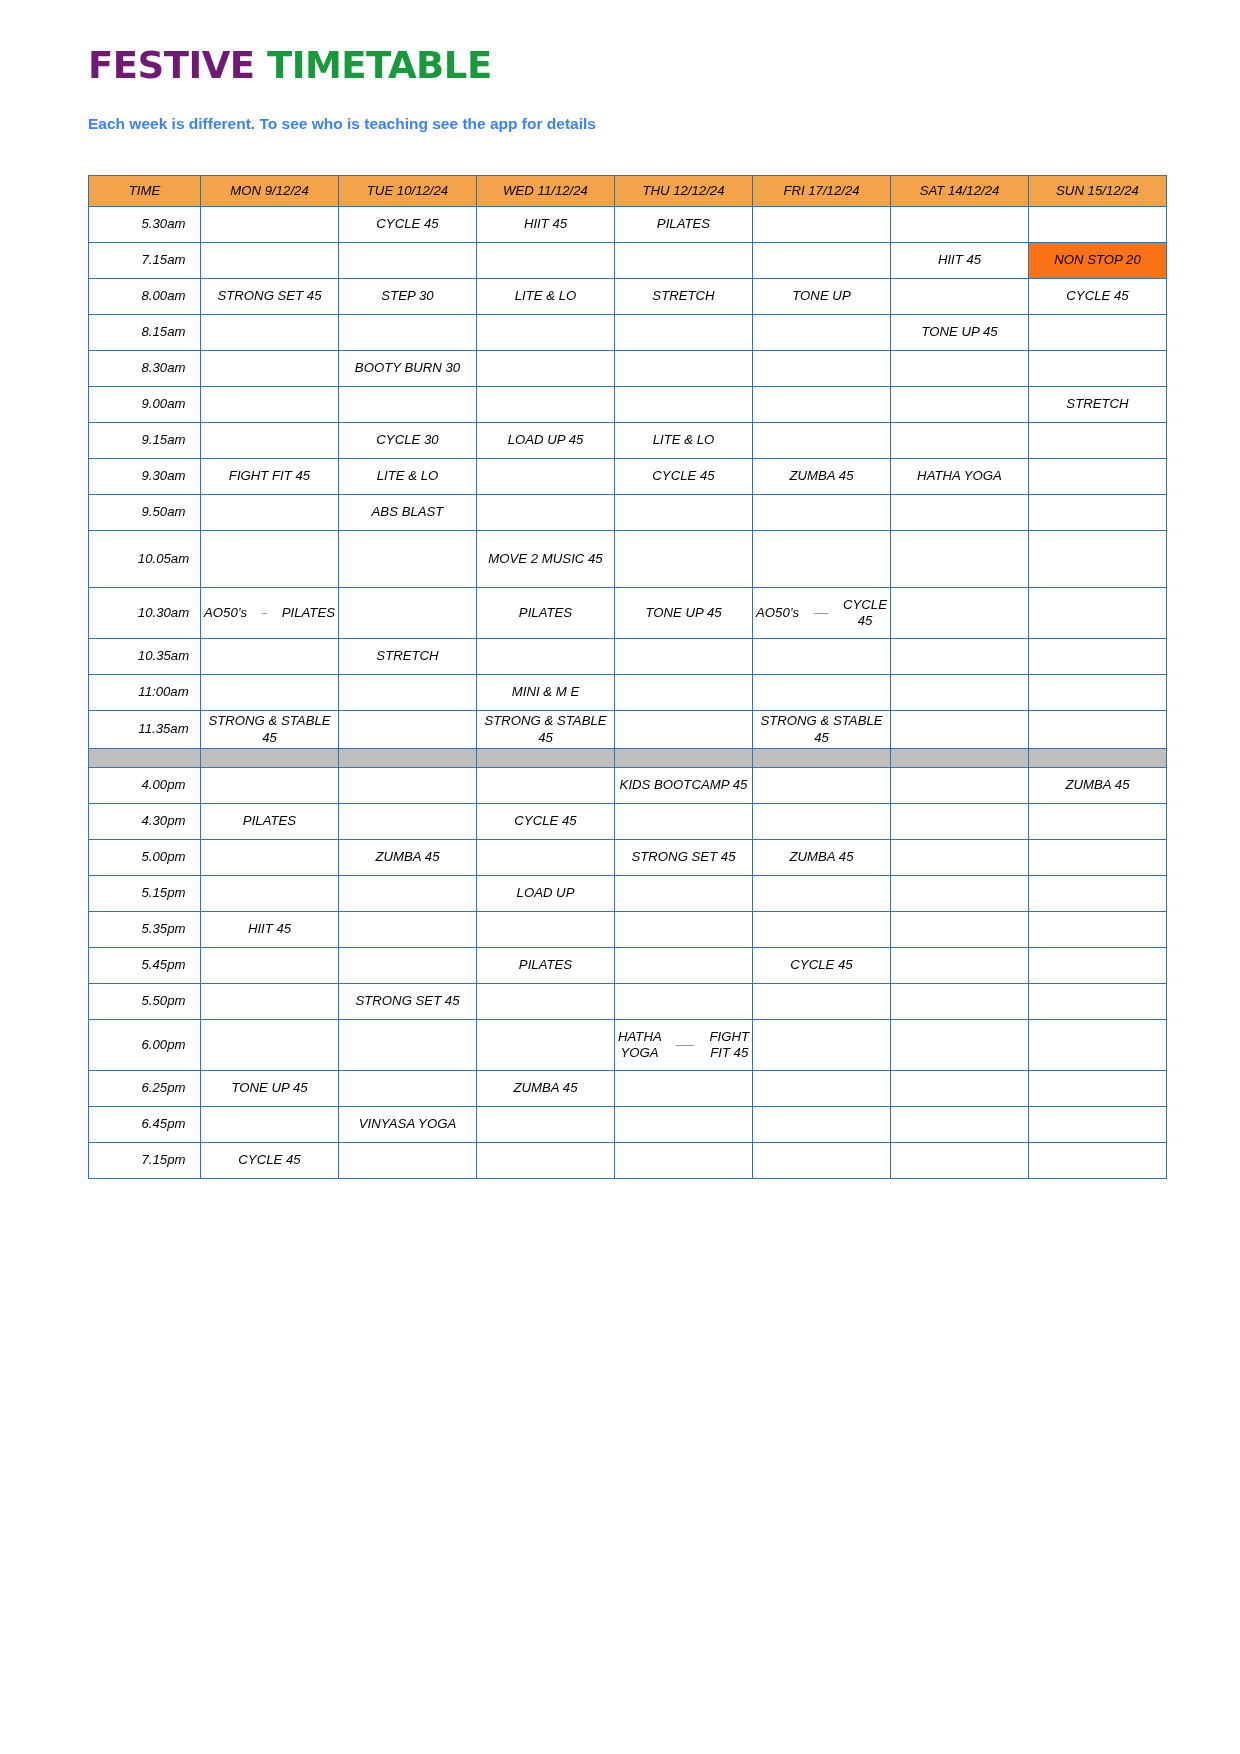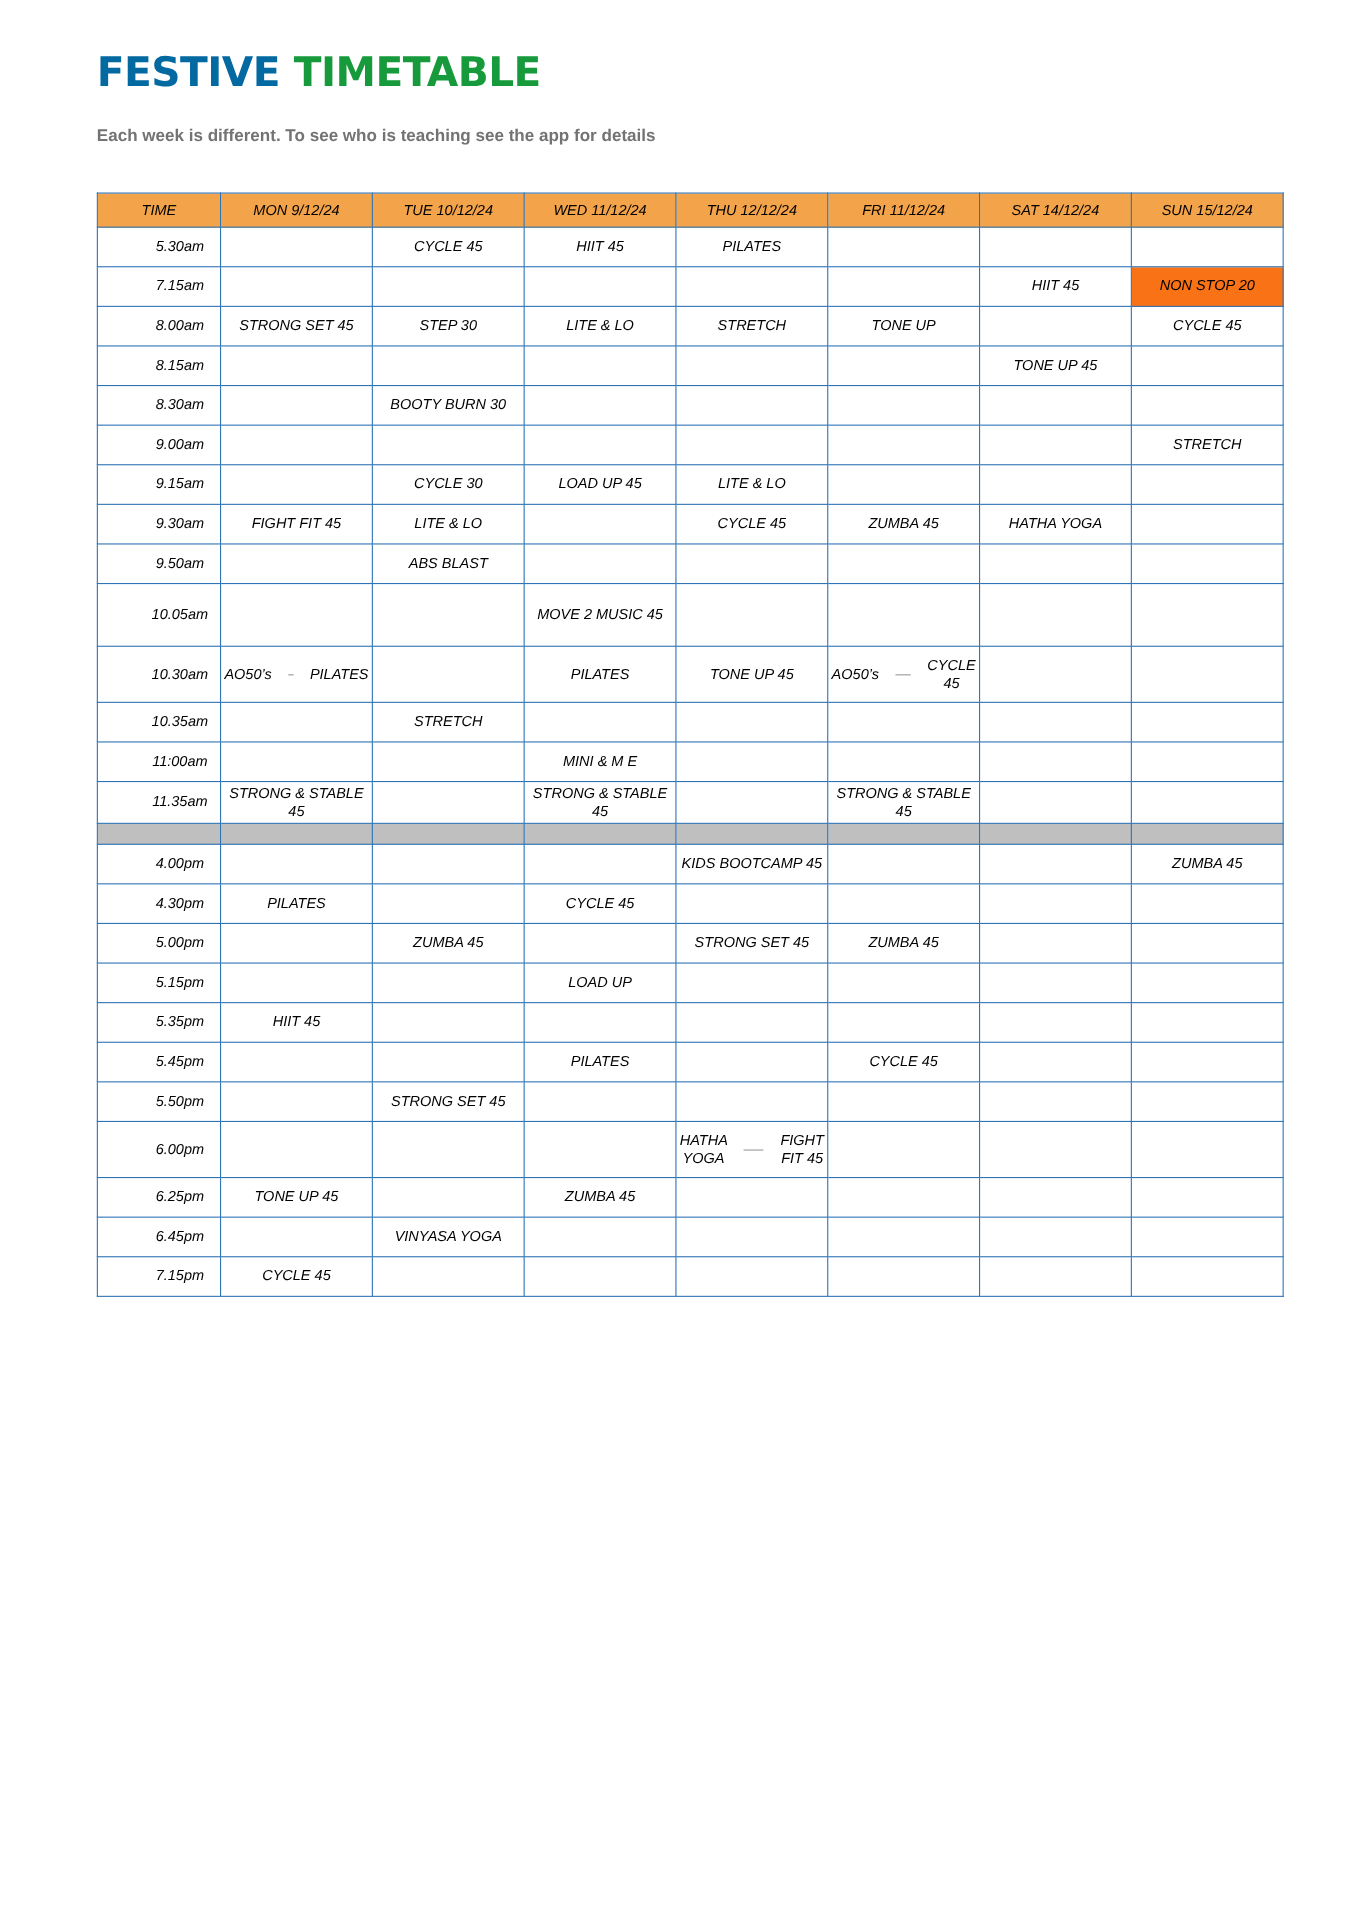--- a/index.html
+++ b/index.html
@@ -19,28 +19,28 @@
     box-sizing: border-box;
   }
   .title {
     font-family: "DejaVu Sans", sans-serif;
     font-weight: bold;
     font-size: 37px;
     letter-spacing: -0.5px;
     margin: 10px 0 0 0;
     white-space: nowrap;
   }
-  .title .c-red { color: #0369a1; }
+  .title .c-red { color: #701a75; }
   .title .c-green { color: #179a3c; }
   .subtitle {
     font-family: "Liberation Sans", sans-serif;
     font-weight: bold;
     font-size: 15.5px;
     margin: 28px 0 0 0;
-    color: #737373;
+    color: #3b82f6;
   }
   table.timetable {
     border-collapse: collapse;
     margin-top: 42px;
     width: 1078px;
     table-layout: fixed;
     font-style: italic;
   }
   table.timetable td, table.timetable th {
     border: 1px solid #2e74b5;
@@ -111,21 +111,21 @@
         <col class="day-col">
         <col class="day-col">
     </colgroup>
     <thead>
       <tr id="header-row">
           <th>TIME</th>
           <th>MON  9/12/24</th>
           <th>TUE 10/12/24</th>
           <th>WED 11/12/24</th>
           <th>THU 12/12/24</th>
-          <th>FRI 11/12/24</th>
+          <th>FRI 17/12/24</th>
           <th>SAT 14/12/24</th>
           <th>SUN 15/12/24</th>
         </tr>
     </thead>
     <tbody id="body-rows">
         <tr>
           <td class="time">5.30am</td>
           <td></td>
           <td>CYCLE 45</td>
           <td>HIIT 45</td>

